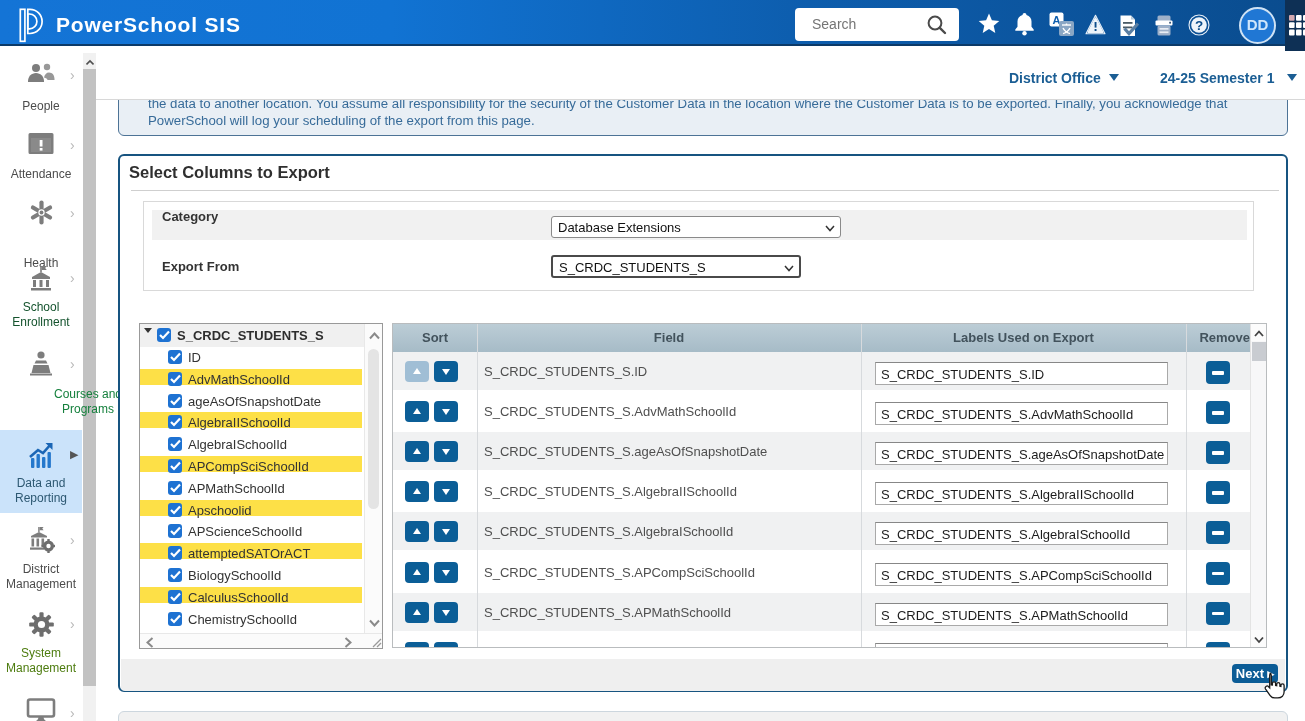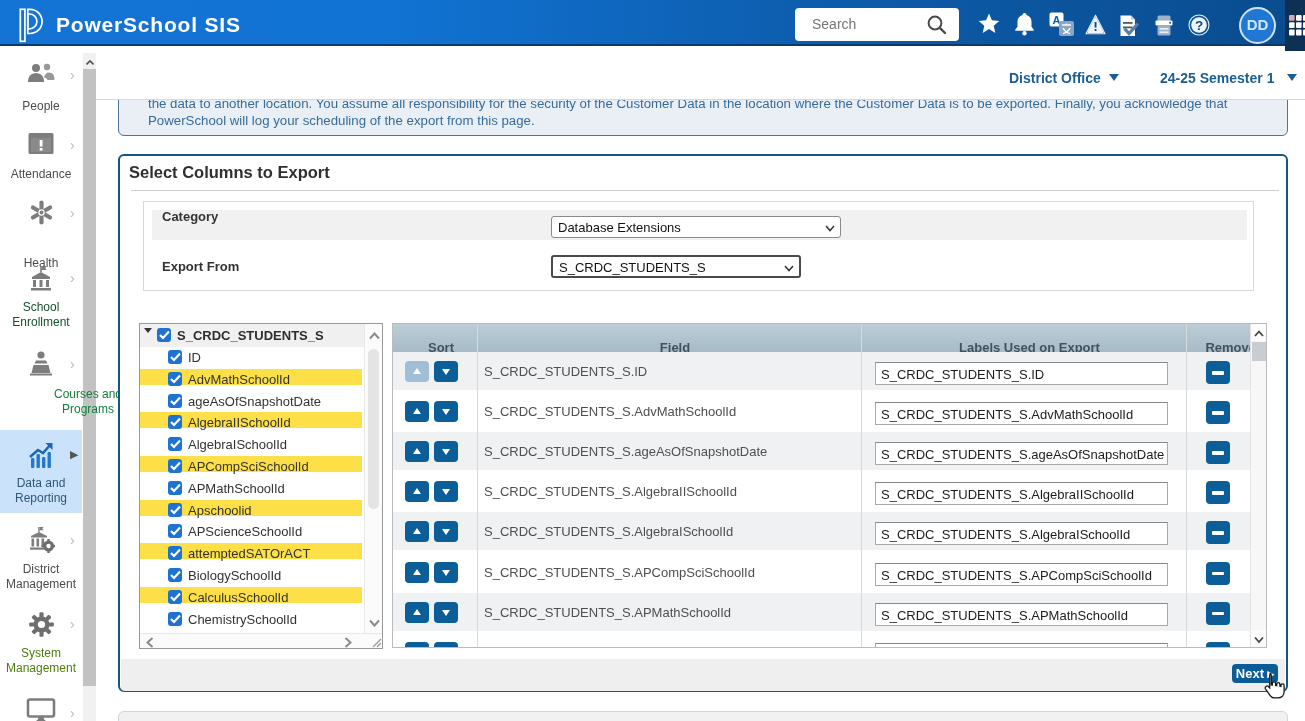--- a/index.html
+++ b/index.html
@@ -60,21 +60,21 @@
 #listbox { position:absolute; left:19px; top:167px; width:244px; height:326px; border:1px solid #999; background:#fff; overflow:hidden; }
 .trow { position:absolute; left:0; width:222px; height:16px; font-size:13px; color:#333; }
 .trow.g { background:#fde047; }
 .cb { position:absolute; top:3px; width:14px; height:14px; background:#1e72d2; border-radius:3px; }
 .cb svg { position:absolute; left:1.5px; top:2px; }
 .tlabel { position:absolute; left:48px; top:3px; }
 
 
 #dtable { position:absolute; left:272px; top:167px; width:875px; height:325px; border:1px solid #b9bcbe; background:#fff; overflow:hidden; }
 #thead { position:absolute; left:0; top:0; width:857px; height:28px; background:linear-gradient(#bccdd6,#a6bbc7); color:#42525c; font-weight:bold; font-size:13px; }
-#thead div { position:absolute; top:16px;margin-left:6px; }
+#thead div { position:absolute; top:6px; }
 .drow { position:absolute; left:0; width:857px; height:38px; }
 .drow.g { background:#f0f1f2; }
 .btnup, .btndn { position:absolute; width:24px; height:21px; background:#0b5e97; border-radius:4px; }
 .btnup.dis { background:#a0bed5; }
 .tri { position:absolute; left:7.5px; width:0; height:0; border-left:4.5px solid transparent; border-right:4.5px solid transparent; }
 .triu { top:7px; border-bottom:6px solid #fff; }
 .trid { top:8px; border-top:6px solid #fff; }
 .fieldtxt { position:absolute; left:91px; top:12px; font-size:13px; color:#4f4f4f; }
 .inp { position:absolute; left:482px; top:10px; width:293px; height:23px; background:#fff; border:1px solid #a9a9a9; border-top-color:#878787; font-size:13px; color:#1c1c1c; }
 .inp span { position:absolute; left:5px; top:4px; }

